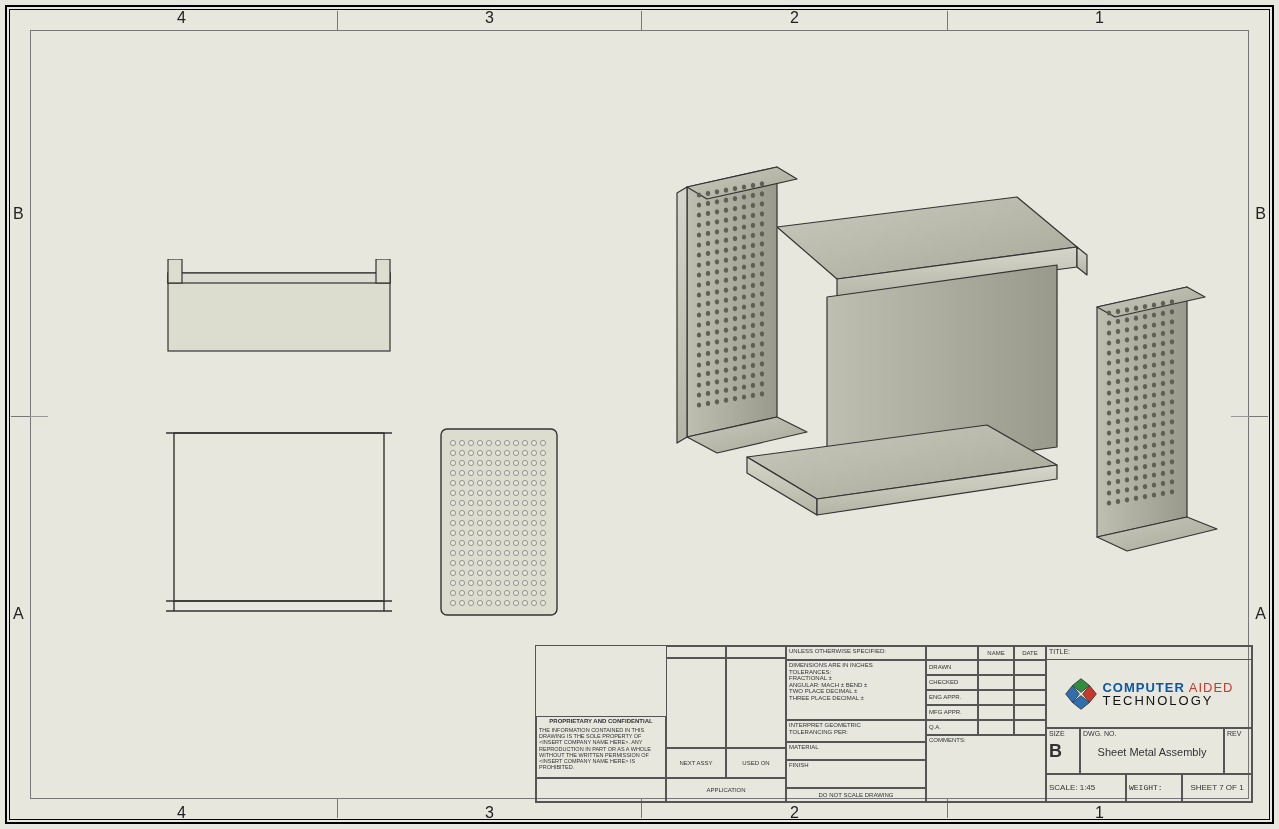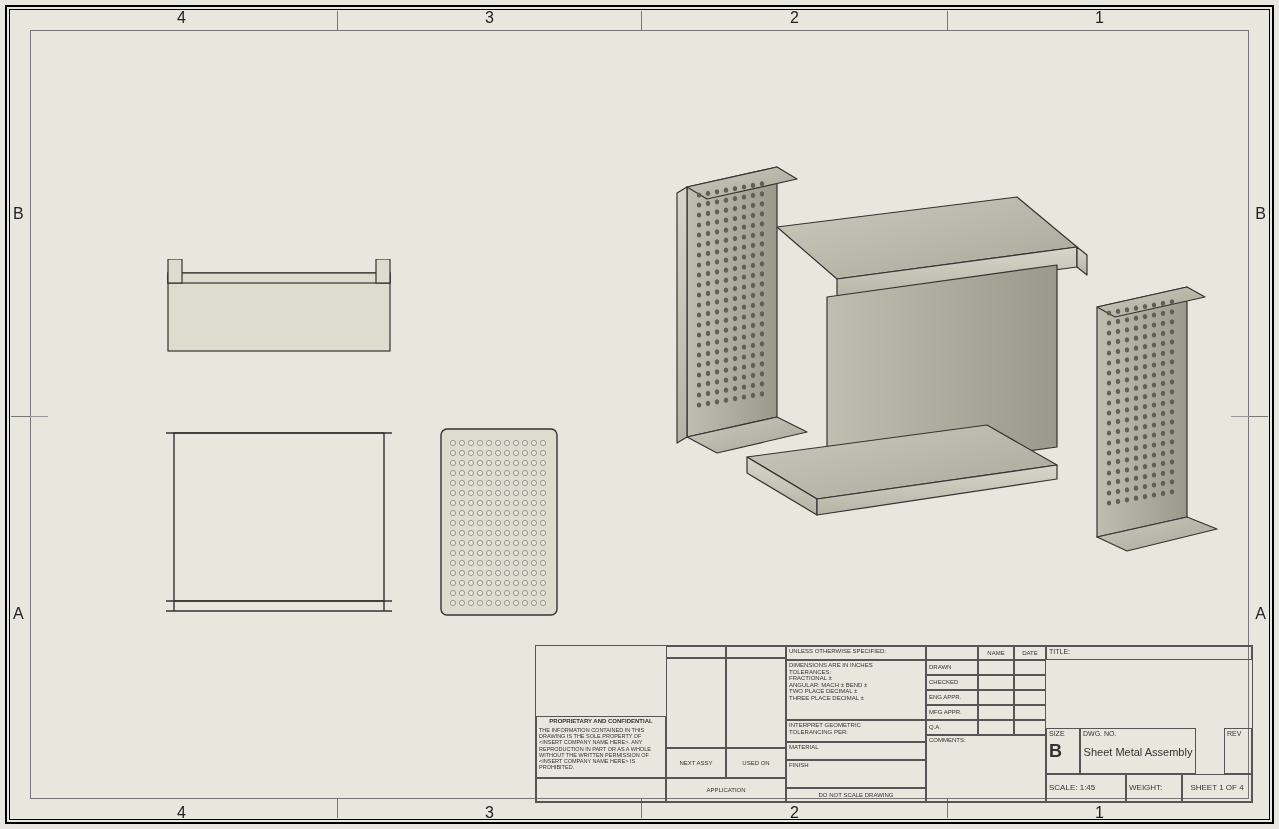--- a/index.html
+++ b/index.html
@@ -713,31 +713,47 @@
     <div class="cell" style="left:442px;top:59px;width:36px;height:15px;"></div>
     <div class="cell" style="left:478px;top:59px;width:32px;height:15px;"></div>
     <div class="cell cellc" style="left:390px;top:74px;width:52px;height:15px;">Q.A.</div>
     <div class="cell" style="left:442px;top:74px;width:36px;height:15px;"></div>
     <div class="cell" style="left:478px;top:74px;width:32px;height:15px;"></div>
     <div class="cell" style="left:390px;top:89px;width:120px;height:67px;">COMMENTS:</div>
 
     <div class="cell" style="left:510px;top:0;width:206px;height:14px;">
         <span class="lab">TITLE:</span>
       </div>
+    <div class="cell" style="left:510px;top:14px;width:206px;height:68px;border-top:none;align-items:center;justify-content:center;">
+      <div class="logo">
+        <svg width="34" height="34" viewBox="0 0 40 40">
+          <g stroke="#333" stroke-width="1">
+            <polygon points="20,2 30,10 20,18 10,10" fill="#2f8f3e"></polygon>
+            <polygon points="30,10 38,20 30,30 22,20" fill="#c53a2b"></polygon>
+            <polygon points="20,22 30,30 20,38 10,30" fill="#2f6fb0"></polygon>
+            <polygon points="10,10 18,20 10,30 2,20" fill="#2f6fb0"></polygon>
+          </g>
+        </svg>
+        <div class="logotxt">
+          <div class="l1"><b>COMPUTER</b> <span style="color:#c53a2b;">AIDED</span></div>
+          <div class="l2">TECHNOLOGY</div>
+        </div>
+      </div>
+    </div>
 
     <div class="cell" style="left:510px;top:82px;width:34px;height:46px;flex-direction:column;justify-content:flex-start;">
       <span class="lab">SIZE</span>
       <span class="cellbig b" style="margin-top:4px;">B</span>
     </div>
-    <div class="cell" style="left:544px;top:82px;width:116px;height:46px;flex-direction:column;">
+    <div class="cell" style="left:544px;top:82px;width:144px;height:46px;flex-direction:column;">
       <span class="lab">DWG.  NO.</span>
       <span style="font-size:11px;margin:8px auto 0;">Sheet Metal Assembly</span>
     </div>
     <div class="cell" style="left:688px;top:82px;width:28px;height:46px;">
         <span class="lab">REV</span>
       </div>
 
     <div class="cell cellc" style="left:510px;top:128px;width:80px;height:28px;font-size:8px;">SCALE: 1:45</div>
-    <div class="cell cellc" style="left:590px;top:128px;width:56px;height:28px;font-size:8px;">WEIGHT:</div>
-    <div class="cell cellc" style="left:646px;top:128px;width:70px;height:28px;font-size:8px;justify-content:center;">SHEET 1 OF 4</div>
+    <div class="cell cellc" style="left:590px;top:128px;width:56px;height:28px;font-size:8px;font-family:Liberation Mono, monospace;">WEIGHT:</div>
+    <div class="cell cellc" style="left:646px;top:128px;width:70px;height:28px;font-size:8px;justify-content:center;">SHEET 7 OF 1</div>
   </div>
 
 </div>
 
 </body></html>

